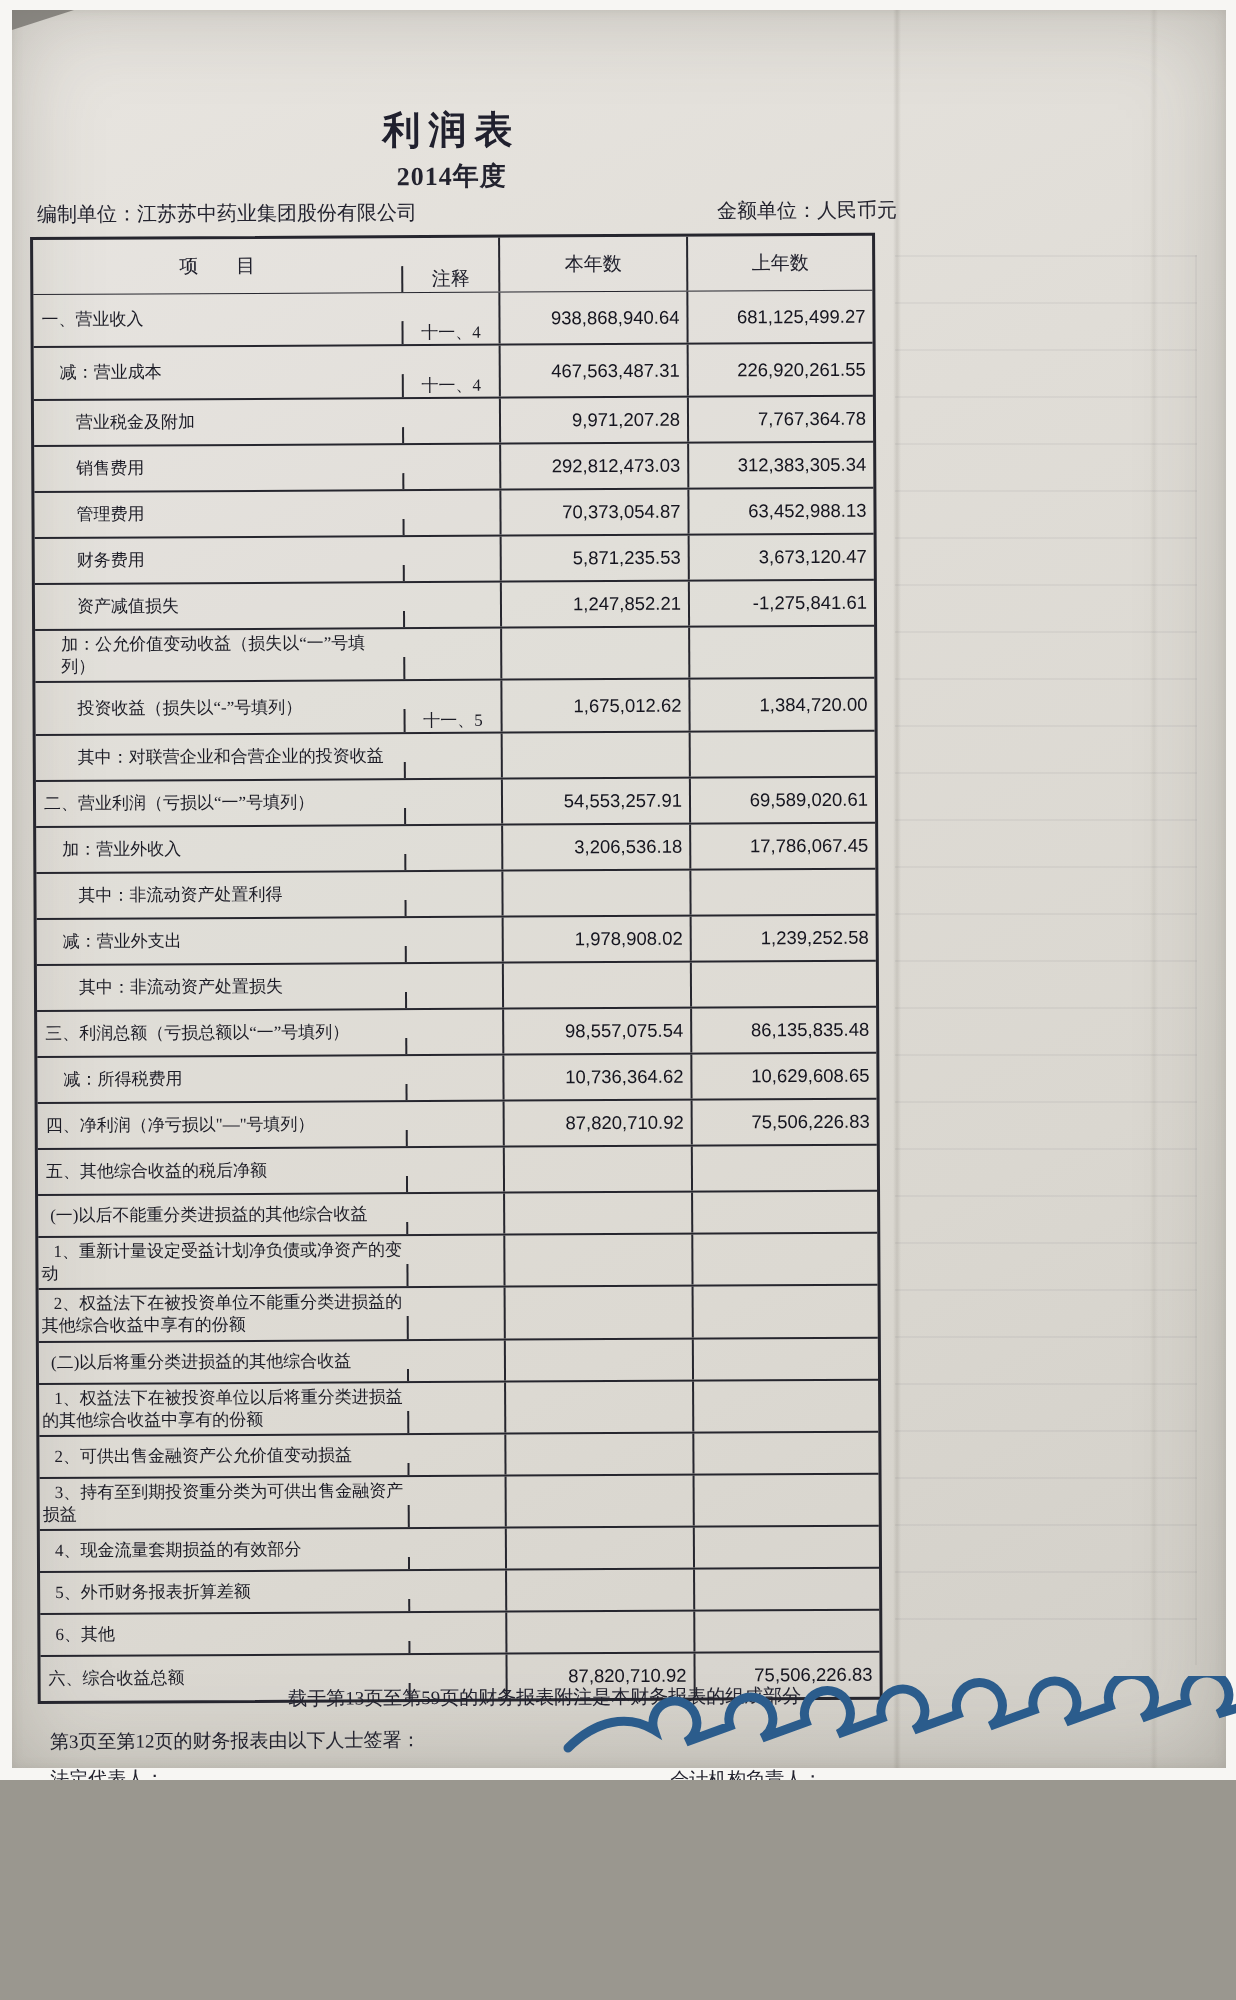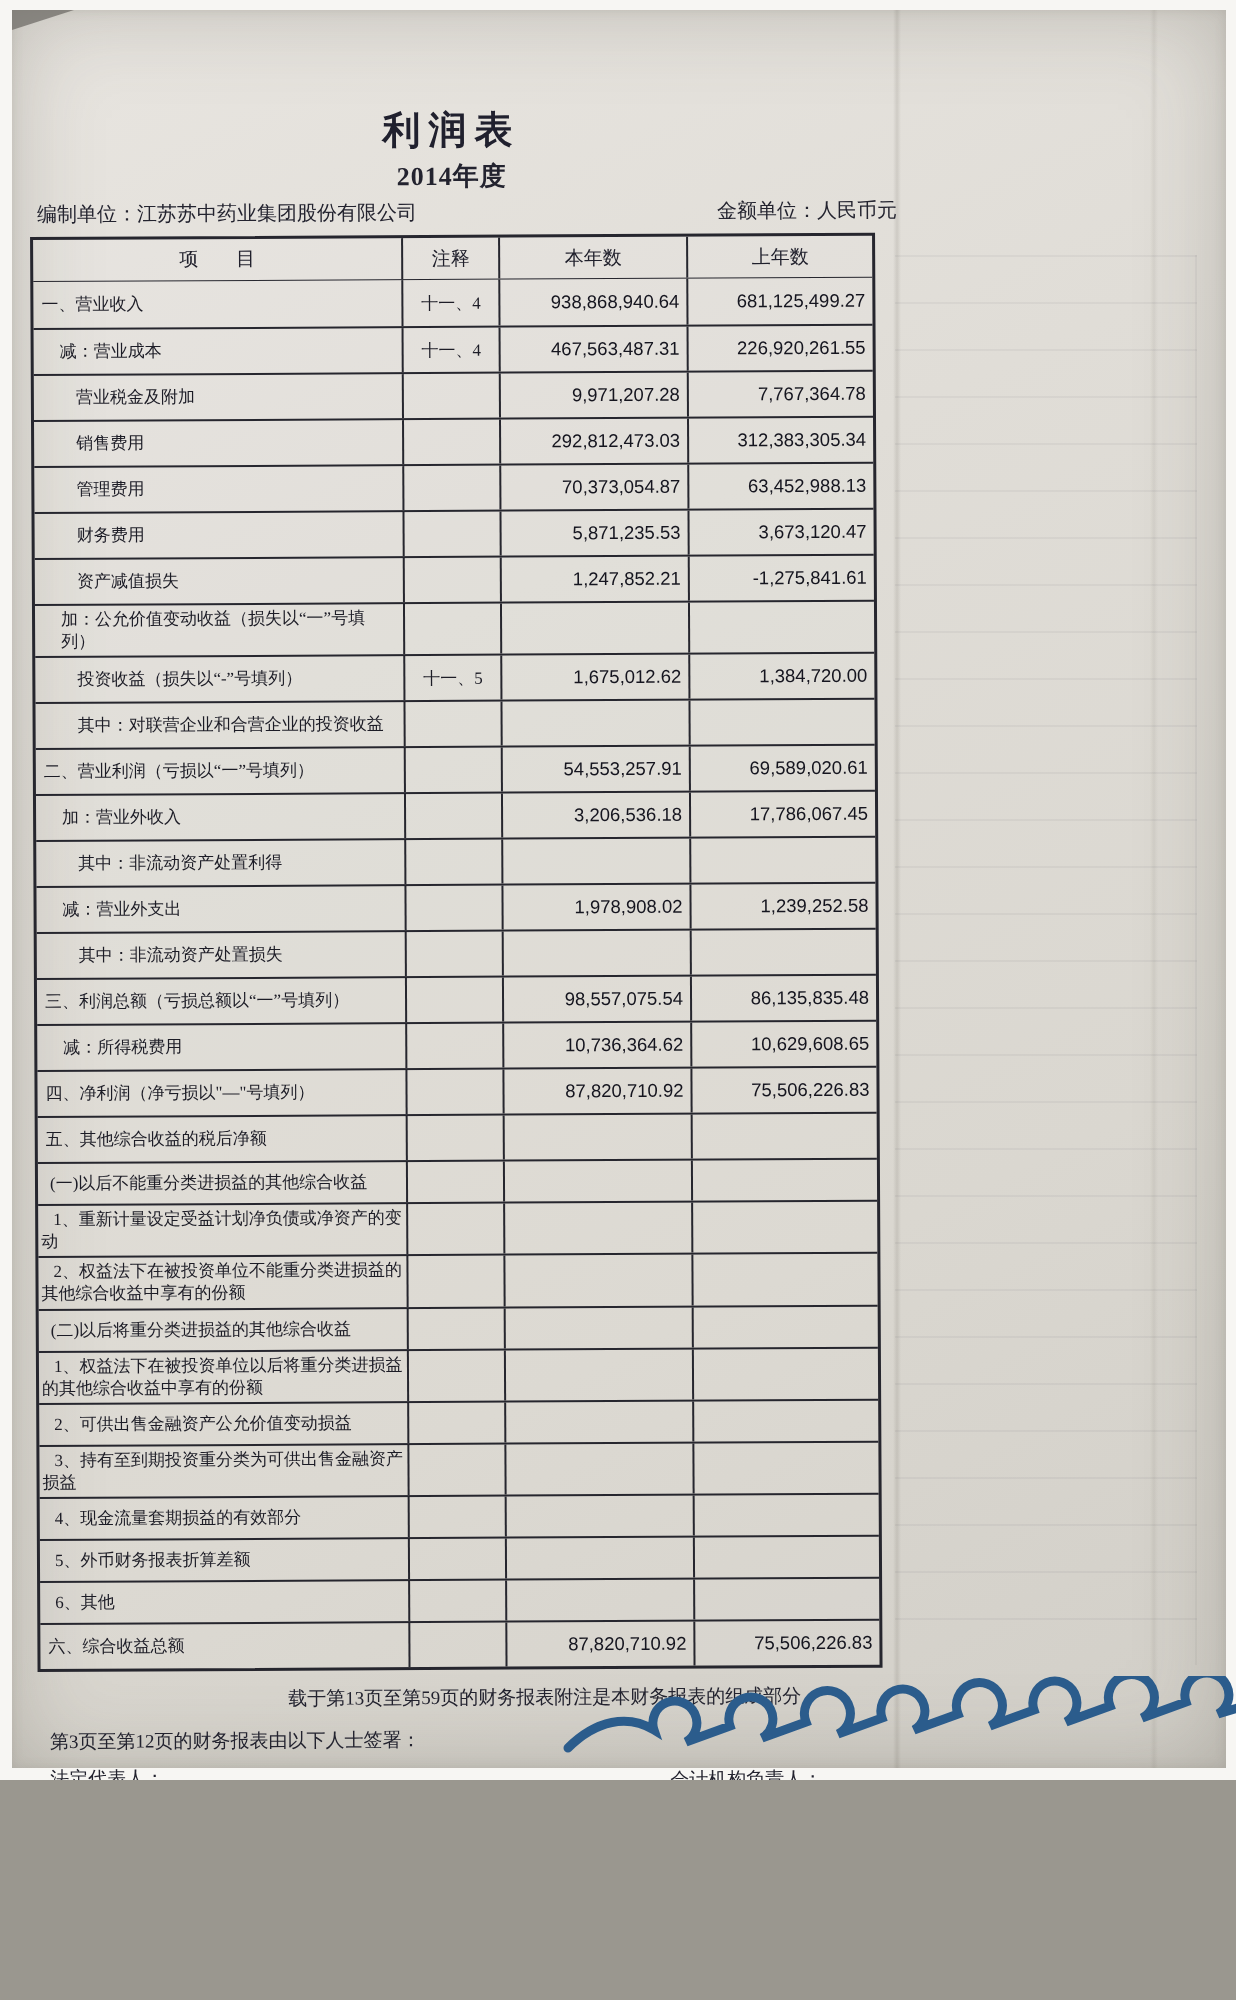--- a/index.html
+++ b/index.html
@@ -25,21 +25,21 @@
   .info-line{position:absolute;left:40px;top:198px;width:860px;font-size:20px;color:#23232f;}
   .info-right{position:absolute;right:0;top:0;}
 
   .tbl{position:absolute;left:33px;top:234px;width:845px;border:3px solid #26262e;
        background:rgba(255,255,255,.06);box-sizing:border-box;}
   .tr{display:flex;align-items:center;border-top:2px solid #26262e;min-height:46px;box-sizing:border-box;}
   .tr:first-child{border-top:none;}
   .tr.hdr{min-height:42px;border-bottom:1px solid #26262e;}
   .td{box-sizing:border-box;align-self:stretch;display:flex;align-items:center;}
   .c-item{width:368px;padding:3px 4px 3px 8px;font-size:17px;line-height:1.3;color:#1c1c26;}
-  .c-note{width:97px;border-left:2px solid #26262e;justify-content:center;font-size:17px;}
+  .c-note{width:97px;border-left:2px solid #26262e;justify-content:center;font-size:17px;margin-top:28px;}
   .c-cur{width:188px;border-left:2px solid #26262e;justify-content:flex-end;
          padding-right:7px;font-family:"Liberation Sans",sans-serif;font-size:18.5px;color:#15151f;}
   .c-pri{flex:1;border-left:2px solid #26262e;justify-content:flex-end;
          padding-right:7px;font-family:"Liberation Sans",sans-serif;font-size:18.5px;color:#15151f;}
   .hdr .td{justify-content:center;font-size:19px;padding:0;color:#20202c;}
   .hdr .c-item{padding-left:0;}
   .ind-i0 .c-item{padding-left:8px;}
   .ind-i1 .c-item{padding-left:26px;}
   .ind-i2 .c-item{padding-left:42px;}
   .ind-s0{min-height:42px;} .ind-s0 .c-item{padding-left:12px;}

